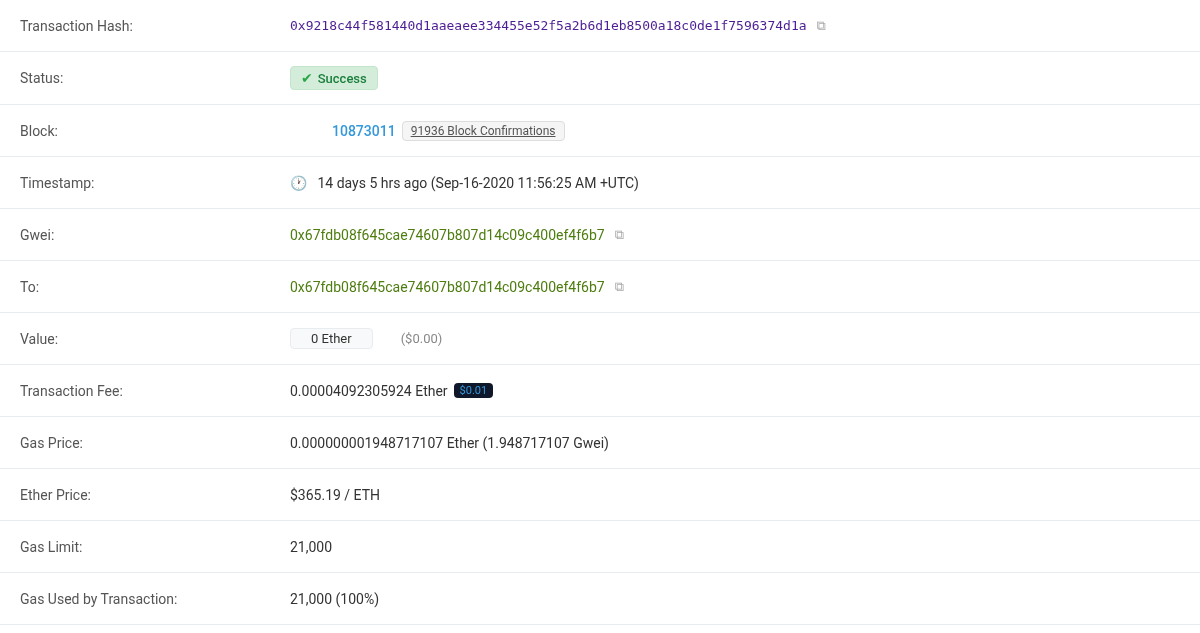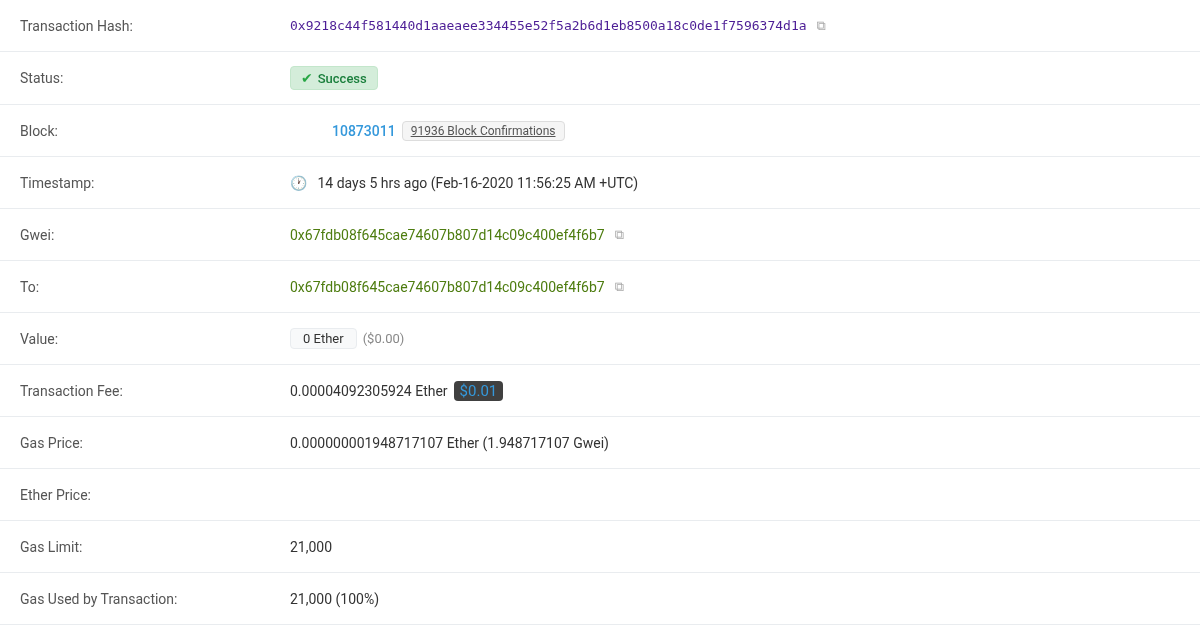--- a/index.html
+++ b/index.html
@@ -70,34 +70,35 @@
     .copy-icon {
       color: #aaa;
       cursor: pointer;
       font-size: 13px;
       margin-left: 4px;
     }
     .value-box {
       background: #f8f9fa;
       border: 1px solid #e9ecef;
       border-radius: 4px;
-      padding: 2px 12px;
+      padding: 2px 20px;
       font-size: 13px;
       color: #333;
     }
     .usd-value {
       color: #888;
       font-size: 13px;
+      margin-left: 22px;
     }
     .usd-badge {
-      background: #404040;
+      background: #0f172a;
       color: #3498db;
       border-radius: 4px;
       padding: 1px 6px;
-      font-size: 15px;
+      font-size: 11px;
     }
     .tx-hash-container {
       display: flex;
       align-items: center;
       gap: 6px;
     }
     .hash-text {
       color: #4c1d95;
       font-family: monospace;
       font-size: 13px;
@@ -133,21 +134,21 @@
     <div class="value-col">
       <a class="block-link" href="#">10873011</a>
       <span class="confirmations-badge">91936 Block Confirmations</span>
     </div>
   </div>
 
   <div class="row">
     <div class="label-col">Timestamp:</div>
     <div class="value-col">
       <span class="clock-icon">🕐</span>
-      <span>14 days 5 hrs ago (Feb-16-2020 11:56:25 AM +UTC)</span>
+      <span>14 days 5 hrs ago (Sep-16-2020 11:56:25 AM +UTC)</span>
     </div>
   </div>
 
   <div class="row">
     <div class="label-col">Gwei:</div>
     <div class="value-col">
       <a class="address-link" href="#">0x67fdb08f645cae74607b807d14c09c400ef4f6b7</a>
       <span class="copy-icon" title="Copy">⧉</span>
     </div>
   </div>
@@ -178,20 +179,23 @@
 
   <div class="row">
     <div class="label-col">Gas Price:</div>
     <div class="value-col">
       <span>0.000000001948717107 Ether (1.948717107 Gwei)</span>
     </div>
   </div>
 
   <div class="row">
     <div class="label-col">Ether Price:</div>
+    <div class="value-col">
+      <span>$365.19 / ETH</span>
+    </div>
   </div>
 
   <div class="row">
     <div class="label-col">Gas Limit:</div>
     <div class="value-col">
       <span>21,000</span>
     </div>
   </div>
 
   <div class="row">

